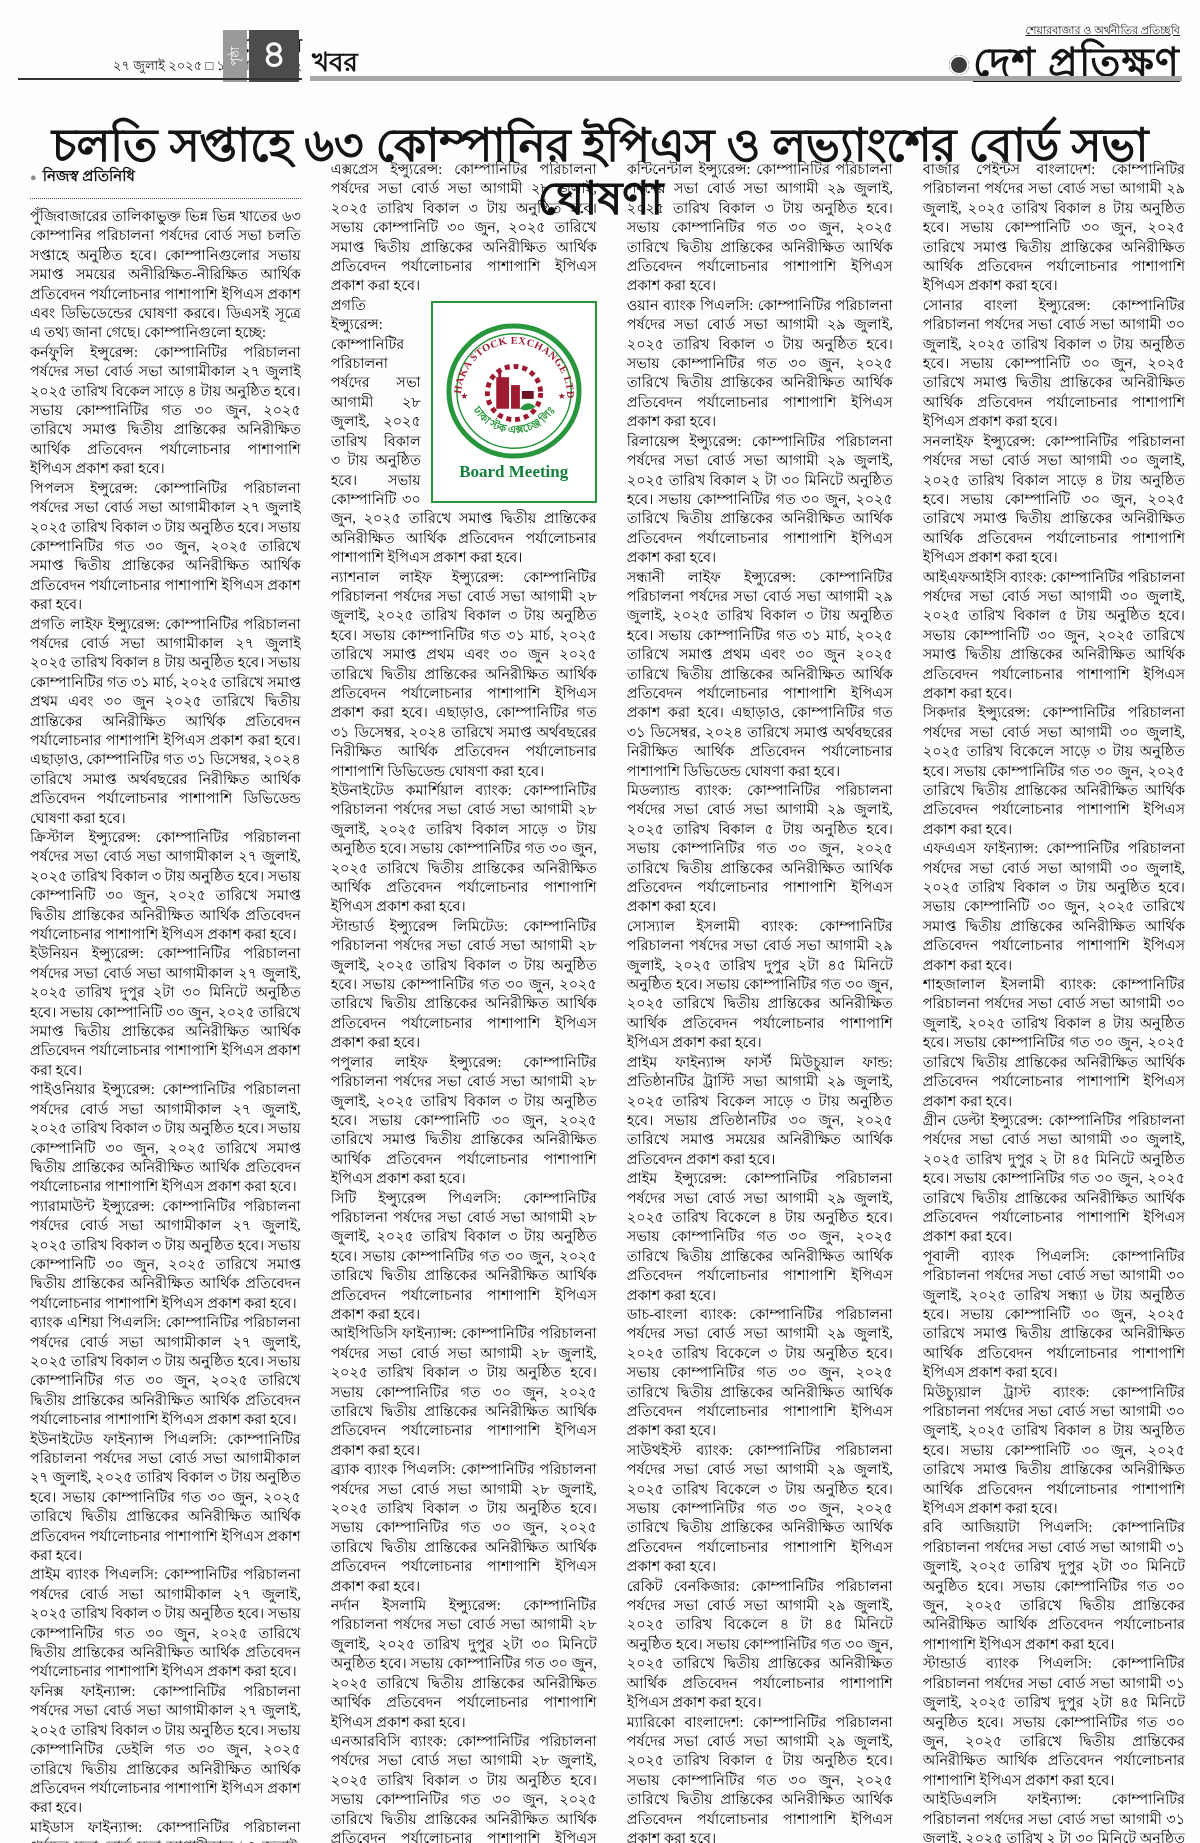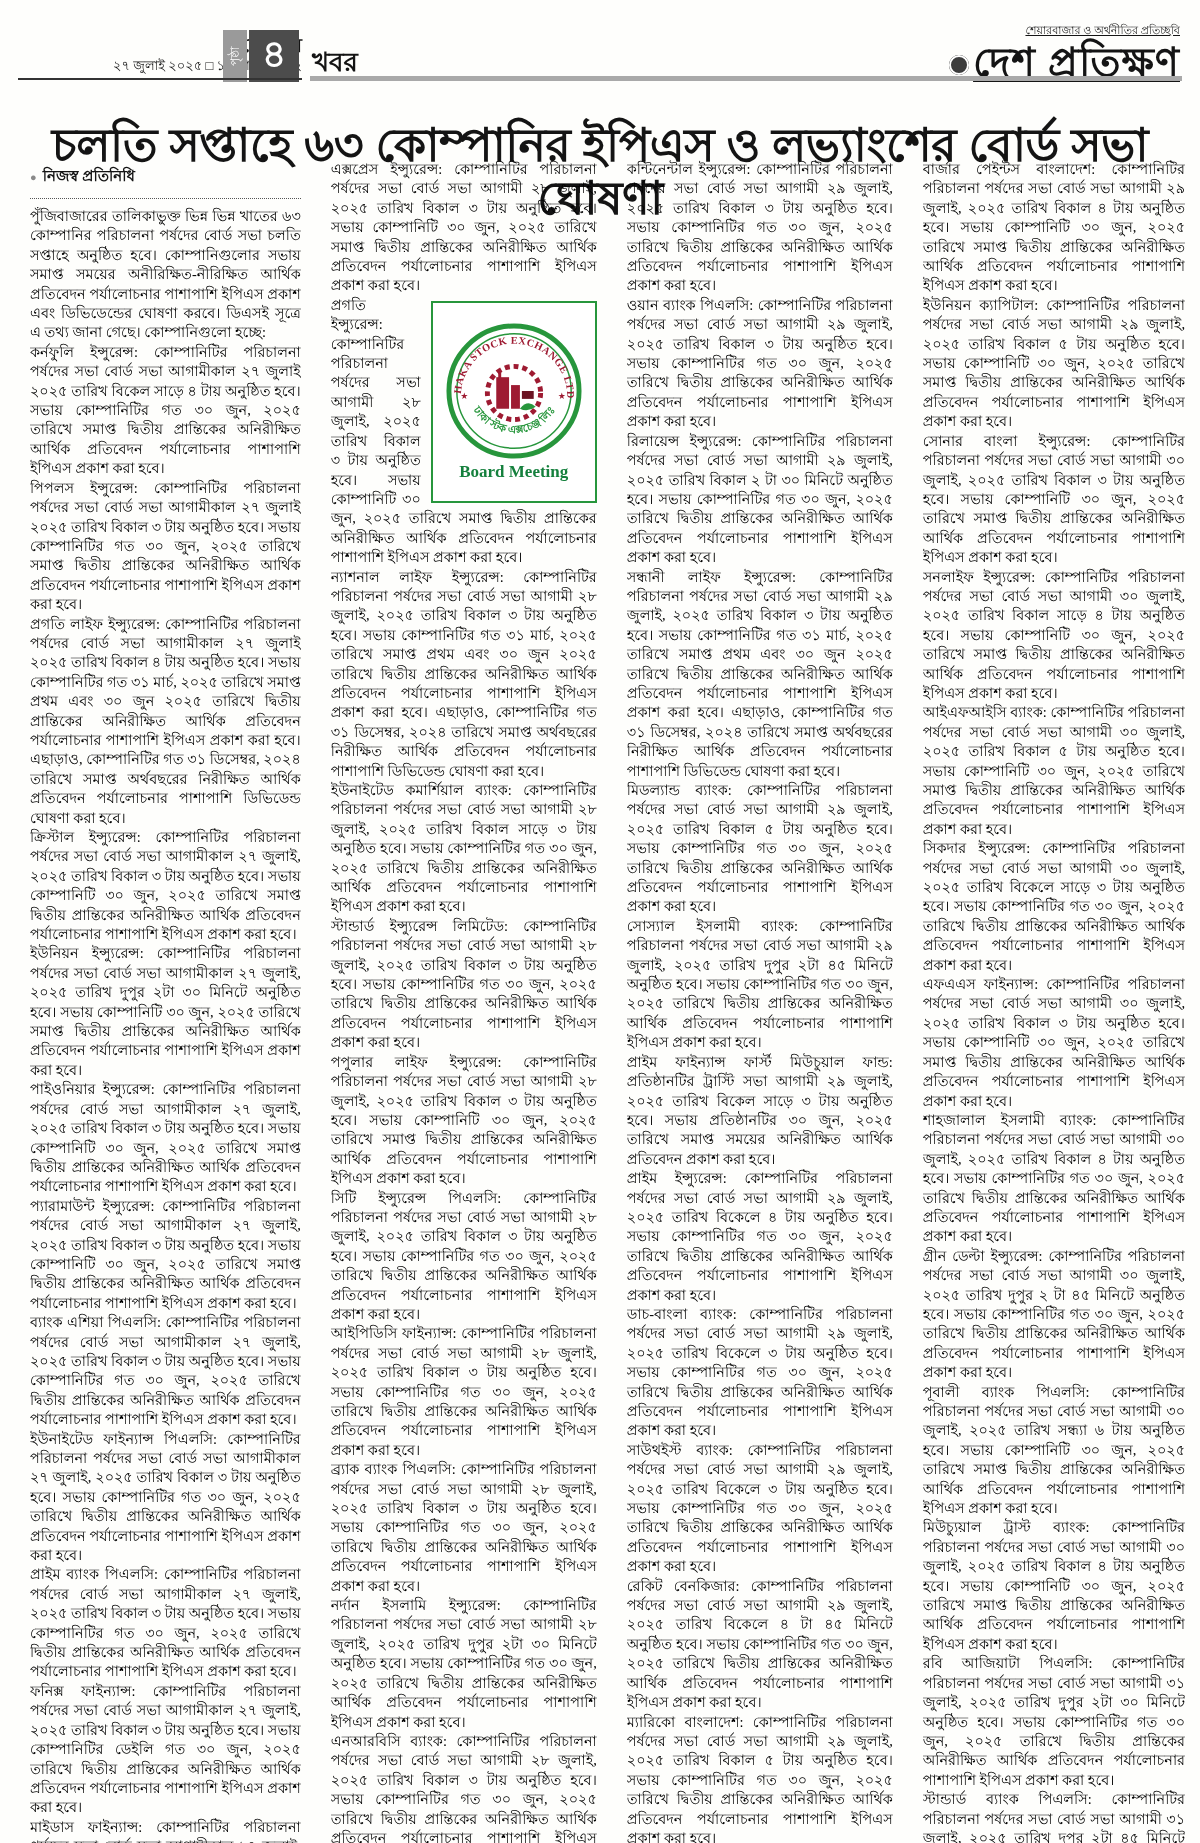--- a/index.html
+++ b/index.html
@@ -170,21 +170,20 @@
         <p class="para">প্রাইম ইন্স্যুরেন্স: কোম্পানিটির পরিচালনা পর্ষদের সভা বোর্ড সভা আগামী ২৯ জুলাই, ২০২৫ তারিখ বিকেলে ৪ টায় অনুষ্ঠিত হবে। সভায় কোম্পানিটির গত ৩০ জুন, ২০২৫ তারিখে দ্বিতীয় প্রান্তিকের অনিরীক্ষিত আর্থিক প্রতিবেদন পর্যালোচনার পাশাপাশি ইপিএস প্রকাশ করা হবে।</p>
         <p class="para">ডাচ-বাংলা ব্যাংক: কোম্পানিটির পরিচালনা পর্ষদের সভা বোর্ড সভা আগামী ২৯ জুলাই, ২০২৫ তারিখ বিকেলে ৩ টায় অনুষ্ঠিত হবে। সভায় কোম্পানিটির গত ৩০ জুন, ২০২৫ তারিখে দ্বিতীয় প্রান্তিকের অনিরীক্ষিত আর্থিক প্রতিবেদন পর্যালোচনার পাশাপাশি ইপিএস প্রকাশ করা হবে।</p>
         <p class="para">সাউথইস্ট ব্যাংক: কোম্পানিটির পরিচালনা পর্ষদের সভা বোর্ড সভা আগামী ২৯ জুলাই, ২০২৫ তারিখ বিকেলে ৩ টায় অনুষ্ঠিত হবে। সভায় কোম্পানিটির গত ৩০ জুন, ২০২৫ তারিখে দ্বিতীয় প্রান্তিকের অনিরীক্ষিত আর্থিক প্রতিবেদন পর্যালোচনার পাশাপাশি ইপিএস প্রকাশ করা হবে।</p>
         <p class="para">রেকিট বেনকিজার: কোম্পানিটির পরিচালনা পর্ষদের সভা বোর্ড সভা আগামী ২৯ জুলাই, ২০২৫ তারিখ বিকেলে ৪ টা ৪৫ মিনিটে অনুষ্ঠিত হবে। সভায় কোম্পানিটির গত ৩০ জুন, ২০২৫ তারিখে দ্বিতীয় প্রান্তিকের অনিরীক্ষিত আর্থিক প্রতিবেদন পর্যালোচনার পাশাপাশি ইপিএস প্রকাশ করা হবে।</p>
         <p class="para">ম্যারিকো বাংলাদেশ: কোম্পানিটির পরিচালনা পর্ষদের সভা বোর্ড সভা আগামী ২৯ জুলাই, ২০২৫ তারিখ বিকাল ৫ টায় অনুষ্ঠিত হবে। সভায় কোম্পানিটির গত ৩০ জুন, ২০২৫ তারিখে দ্বিতীয় প্রান্তিকের অনিরীক্ষিত আর্থিক প্রতিবেদন পর্যালোচনার পাশাপাশি ইপিএস প্রকাশ করা হবে।</p>
         <p class="para">যমুনা ব্যাংক পিএলসি: কোম্পানিটির পরিচালনা পর্ষদের সভা বোর্ড সভা আগামী ২৯ জুলাই, ২০২৫ তারিখ বিকাল ৩ টা ৩০ মিনিটে অনুষ্ঠিত হবে। সভায় কোম্পানিটির গত ৩০ জুন, ২০২৫ তারিখে দ্বিতীয় প্রান্তিকের অনিরীক্ষিত আর্থিক প্রতিবেদন পর্যালোচনার পাশাপাশি ইপিএস প্রকাশ করা হবে।</p>
       </div>
 
     <div class="col col4">
         <p class="para">বার্জার পেইন্টস বাংলাদেশ: কোম্পানিটির পরিচালনা পর্ষদের সভা বোর্ড সভা আগামী ২৯ জুলাই, ২০২৫ তারিখ বিকাল ৪ টায় অনুষ্ঠিত হবে। সভায় কোম্পানিটি ৩০ জুন, ২০২৫ তারিখে সমাপ্ত দ্বিতীয় প্রান্তিকের অনিরীক্ষিত আর্থিক প্রতিবেদন পর্যালোচনার পাশাপাশি ইপিএস প্রকাশ করা হবে।</p>
-        <p class="para">ইউনিয়ন ক্যাপিটাল: কোম্পানিটির পরিচালনা পর্ষদের সভা বোর্ড সভা আগামী ২৯ জুলাই, ২০২৫ তারিখ বিকাল ৫ টায় অনুষ্ঠিত হবে। সভায় কোম্পানিটি ৩০ জুন, ২০২৫ তারিখে সমাপ্ত দ্বিতীয় প্রান্তিকের অনিরীক্ষিত আর্থিক প্রতিবেদন পর্যালোচনার পাশাপাশি ইপিএস প্রকাশ করা হবে।</p>
         <p class="para">সোনার বাংলা ইন্স্যুরেন্স: কোম্পানিটির পরিচালনা পর্ষদের সভা বোর্ড সভা আগামী ৩০ জুলাই, ২০২৫ তারিখ বিকাল ৩ টায় অনুষ্ঠিত হবে। সভায় কোম্পানিটি ৩০ জুন, ২০২৫ তারিখে সমাপ্ত দ্বিতীয় প্রান্তিকের অনিরীক্ষিত আর্থিক প্রতিবেদন পর্যালোচনার পাশাপাশি ইপিএস প্রকাশ করা হবে।</p>
         <p class="para">সনলাইফ ইন্স্যুরেন্স: কোম্পানিটির পরিচালনা পর্ষদের সভা বোর্ড সভা আগামী ৩০ জুলাই, ২০২৫ তারিখ বিকাল সাড়ে ৪ টায় অনুষ্ঠিত হবে। সভায় কোম্পানিটি ৩০ জুন, ২০২৫ তারিখে সমাপ্ত দ্বিতীয় প্রান্তিকের অনিরীক্ষিত আর্থিক প্রতিবেদন পর্যালোচনার পাশাপাশি ইপিএস প্রকাশ করা হবে।</p>
         <p class="para">আইএফআইসি ব্যাংক: কোম্পানিটির পরিচালনা পর্ষদের সভা বোর্ড সভা আগামী ৩০ জুলাই, ২০২৫ তারিখ বিকাল ৫ টায় অনুষ্ঠিত হবে। সভায় কোম্পানিটি ৩০ জুন, ২০২৫ তারিখে সমাপ্ত দ্বিতীয় প্রান্তিকের অনিরীক্ষিত আর্থিক প্রতিবেদন পর্যালোচনার পাশাপাশি ইপিএস প্রকাশ করা হবে।</p>
         <p class="para">সিকদার ইন্স্যুরেন্স: কোম্পানিটির পরিচালনা পর্ষদের সভা বোর্ড সভা আগামী ৩০ জুলাই, ২০২৫ তারিখ বিকেলে সাড়ে ৩ টায় অনুষ্ঠিত হবে। সভায় কোম্পানিটির গত ৩০ জুন, ২০২৫ তারিখে দ্বিতীয় প্রান্তিকের অনিরীক্ষিত আর্থিক প্রতিবেদন পর্যালোচনার পাশাপাশি ইপিএস প্রকাশ করা হবে।</p>
         <p class="para">এফএএস ফাইন্যান্স: কোম্পানিটির পরিচালনা পর্ষদের সভা বোর্ড সভা আগামী ৩০ জুলাই, ২০২৫ তারিখ বিকাল ৩ টায় অনুষ্ঠিত হবে। সভায় কোম্পানিটি ৩০ জুন, ২০২৫ তারিখে সমাপ্ত দ্বিতীয় প্রান্তিকের অনিরীক্ষিত আর্থিক প্রতিবেদন পর্যালোচনার পাশাপাশি ইপিএস প্রকাশ করা হবে।</p>
         <p class="para">শাহজালাল ইসলামী ব্যাংক: কোম্পানিটির পরিচালনা পর্ষদের সভা বোর্ড সভা আগামী ৩০ জুলাই, ২০২৫ তারিখ বিকাল ৪ টায় অনুষ্ঠিত হবে। সভায় কোম্পানিটির গত ৩০ জুন, ২০২৫ তারিখে দ্বিতীয় প্রান্তিকের অনিরীক্ষিত আর্থিক প্রতিবেদন পর্যালোচনার পাশাপাশি ইপিএস প্রকাশ করা হবে।</p>
         <p class="para">গ্রীন ডেল্টা ইন্স্যুরেন্স: কোম্পানিটির পরিচালনা পর্ষদের সভা বোর্ড সভা আগামী ৩০ জুলাই, ২০২৫ তারিখ দুপুর ২ টা ৪৫ মিনিটে অনুষ্ঠিত হবে। সভায় কোম্পানিটির গত ৩০ জুন, ২০২৫ তারিখে দ্বিতীয় প্রান্তিকের অনিরীক্ষিত আর্থিক প্রতিবেদন পর্যালোচনার পাশাপাশি ইপিএস প্রকাশ করা হবে।</p>
         <p class="para">পূবালী ব্যাংক পিএলসি: কোম্পানিটির পরিচালনা পর্ষদের সভা বোর্ড সভা আগামী ৩০ জুলাই, ২০২৫ তারিখ সন্ধ্যা ৬ টায় অনুষ্ঠিত হবে। সভায় কোম্পানিটি ৩০ জুন, ২০২৫ তারিখে সমাপ্ত দ্বিতীয় প্রান্তিকের অনিরীক্ষিত আর্থিক প্রতিবেদন পর্যালোচনার পাশাপাশি ইপিএস প্রকাশ করা হবে।</p>
         <p class="para">মিউচ্যুয়াল ট্রাস্ট ব্যাংক: কোম্পানিটির পরিচালনা পর্ষদের সভা বোর্ড সভা আগামী ৩০ জুলাই, ২০২৫ তারিখ বিকাল ৪ টায় অনুষ্ঠিত হবে। সভায় কোম্পানিটি ৩০ জুন, ২০২৫ তারিখে সমাপ্ত দ্বিতীয় প্রান্তিকের অনিরীক্ষিত আর্থিক প্রতিবেদন পর্যালোচনার পাশাপাশি ইপিএস প্রকাশ করা হবে।</p>
         <p class="para">রবি আজিয়াটা পিএলসি: কোম্পানিটির পরিচালনা পর্ষদের সভা বোর্ড সভা আগামী ৩১ জুলাই, ২০২৫ তারিখ দুপুর ২টা ৩০ মিনিটে অনুষ্ঠিত হবে। সভায় কোম্পানিটির গত ৩০ জুন, ২০২৫ তারিখে দ্বিতীয় প্রান্তিকের অনিরীক্ষিত আর্থিক প্রতিবেদন পর্যালোচনার পাশাপাশি ইপিএস প্রকাশ করা হবে।</p>

